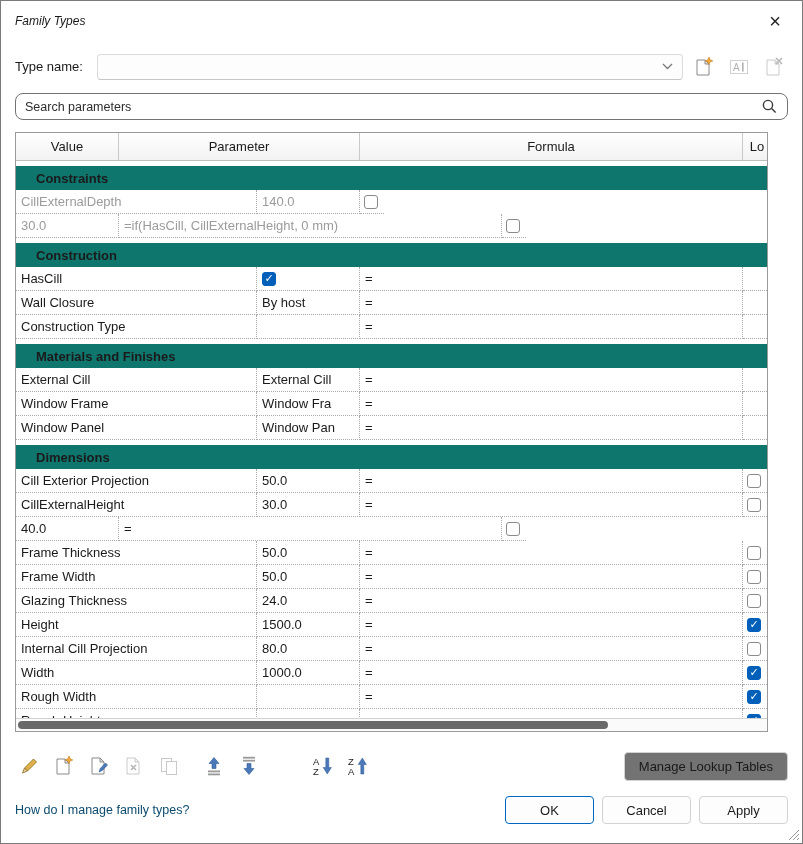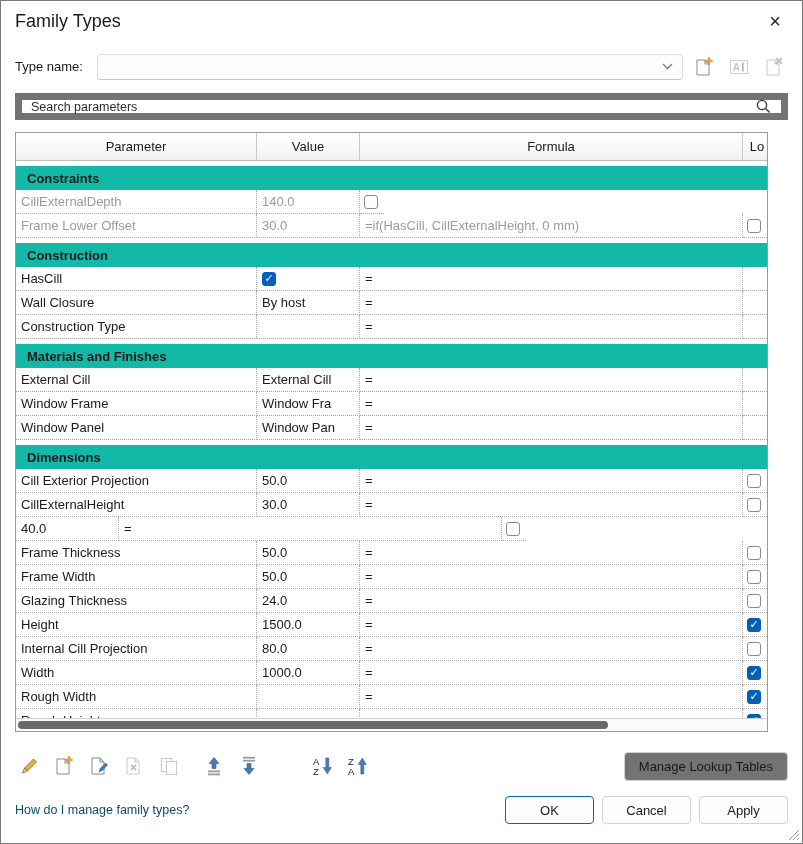--- a/index.html
+++ b/index.html
@@ -8,46 +8,46 @@
     font-family: "Liberation Sans", sans-serif;
     font-size: 13px;
     color: #1a1a1a;
     background: #ffffff;
     border: 1px solid #7a7a7a;
     position: relative;
     overflow: hidden;
   }
   
   .titlebar { height: 40px; display: flex; align-items: center; padding: 0 10px 0 14px; }
-  .titlebar .title { flex: 1; font-size: 18px; }
+  .titlebar .title { flex: 1; font-size: 12px; font-style: italic; }
   .close-btn { width: 34px; height: 30px; display: flex; align-items: center; justify-content: center;
     font-size: 20px; color: #222; background: transparent; border: none; }
   
   .typename-row { display: flex; align-items: center; margin: 12px 14px 0 14px; height: 27px; }
   .typename-row label { margin-right: 14px; text-align: center; }
   .combo { flex: 1; height: 26px; background: #fdfdfd; border: 1px solid #dcdcdc; border-bottom-color: #c6c6c6;
     border-radius: 4px; display: flex; align-items: center; padding: 0 9px; }
   .combo .combo-value { flex: 1; }
   .iconbtn { width: 28px; height: 28px; margin-left: 7px; display: flex; align-items: center; justify-content: center;
     background: transparent; border: none; padding: 0; }
   .iconbtn.disabled { opacity: .45; filter: grayscale(1); }
   
-  .searchbox { margin: 13px 14px 0 14px; height: 27px; border: 7px solid #737373; border-radius: 0;
+  .searchbox { margin: 13px 14px 0 14px; height: 27px; border: 1px solid #737373; border-radius: 8px;
     display: flex; align-items: center; padding: 0 9px; gap: 35px; }
   .searchbox .ph { flex: 1; color: #2e2e2e; font-size: 12.5px; }
   
   .tablewrap { position: absolute; left: 14px; top: 131px; width: 753px; height: 600px;
     border: 1px solid #9a9a9a; background: #fff; display: flex; flex-direction: column; }
   .thead { display: flex; height: 28px; background: linear-gradient(#ffffff, #f2f2f2);
     border-bottom: 1px solid #bdbdbd; flex: none; }
   .th { display: flex; align-items: center; justify-content: center; border-right: 1px solid #c9c9c9;
     overflow: hidden; white-space: nowrap; }
   .tbody { flex: 1 1 auto; overflow: hidden; }
   .trow { display: flex; height: 24px; }
-  .trow.section { background: #14b8a6; font-weight: bold; align-items: center; padding-left: 11px;
+  .trow.section { background: #0f766e; font-weight: bold; align-items: center; padding-left: 20px;
     margin-top: 5px; }
   .cell { display: flex; align-items: center; padding: 0 5px; overflow: hidden; white-space: nowrap;
     border-right: 1px dotted #a9a9a9; border-bottom: 1px dotted #a9a9a9; }
   .c-param   { width: 241px; }
   .c-value   { width: 103px; }
   .c-formula { width: 383px; }
   .c-lock    { width: 24px; border-right: none; padding: 0 0 0 4px; }
   .trow.disabled .cell { color: #9b9b9b; }
   .checkbox { width: 14px; height: 14px; flex: none; border: 1px solid #8a8a8a; border-radius: 3px;
     background: #fff; display: inline-flex; align-items: center; justify-content: center; }
@@ -115,36 +115,35 @@
 <div class="searchbox">
   <span class="ph">Search parameters</span>
   <svg width="17" height="17" viewBox="0 0 17 17">
     <circle cx="7" cy="7" r="4.6" stroke="#3a3a3a" stroke-width="1.4" fill="none"></circle>
     <line x1="10.6" y1="10.6" x2="14.6" y2="14.6" stroke="#3a3a3a" stroke-width="1.4"></line>
   </svg>
 </div>
 
 <div class="tablewrap">
   <div class="thead">
+    <div class="th c-value">Value</div>
     <div class="th c-param">Parameter</div>
-    <div class="th c-value">Value</div>
     <div class="th c-formula">Formula</div>
     <div class="th c-lock">Lo</div>
   </div>
   <div class="tbody">
       <div class="trow section">Constraints</div>
       <div class="trow disabled">
         <div class="cell c-param">CillExternalDepth</div>
         <div class="cell c-value">140.0</div>
         <div class="cell c-lock">
           <span class="checkbox"></span>
         </div>
       </div>
       <div class="trow disabled">
-        <div class="cell c-param">Frame Lower Offset</div>
         <div class="cell c-value">30.0</div>
         <div class="cell c-formula">=if(HasCill, CillExternalHeight, 0 mm)</div>
         <div class="cell c-lock">
           <span class="checkbox"></span>
         </div>
       </div>
       <div class="trow section">Construction</div>
       <div class="trow">
         <div class="cell c-param">HasCill</div>
         <div class="cell c-value">

